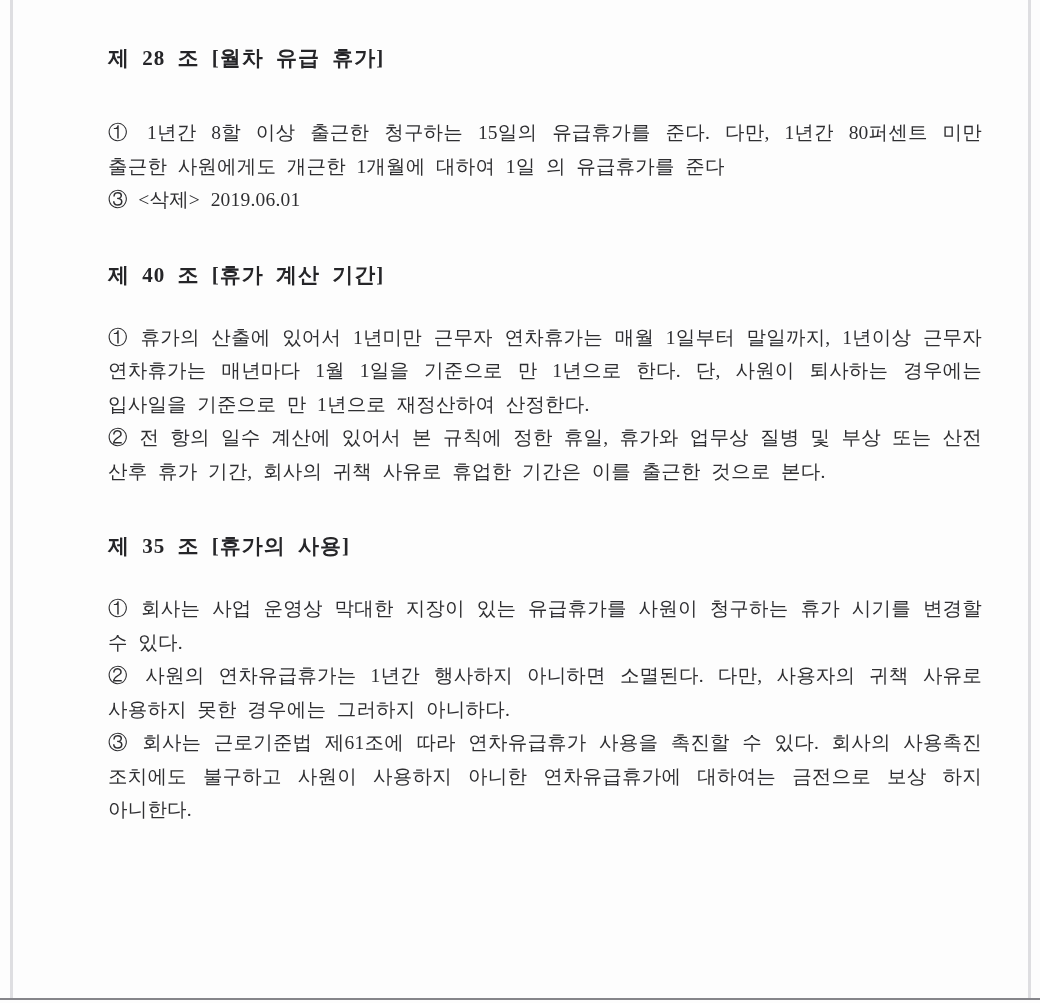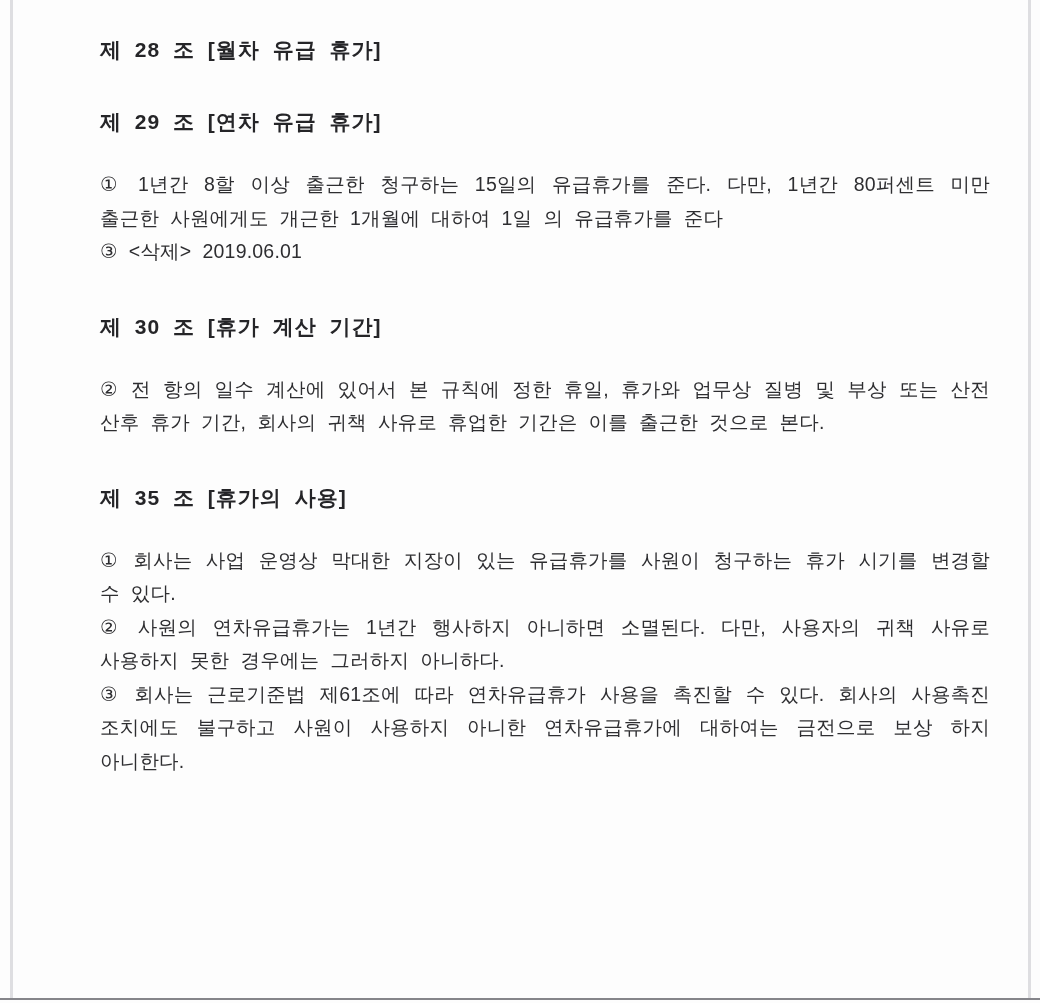--- a/index.html
+++ b/index.html
@@ -20,21 +20,21 @@
     position:absolute;
     inset:0;
     background:var(--bg);
   }
   .content{
     position:absolute;
     top:36px;
     left:100px;
     width:890px;
   }
-  .section{margin:0;}
+  .section{margin:8px;font-family:Liberation Serif, serif;}
   .section + .section{margin-top:44px;}
   .heading{
     font-size:21px;
     font-weight:bold;
     letter-spacing:1px;
     word-spacing:6px;
     color:#252528;
     margin-bottom:32px;
     line-height:28px;
   }
@@ -70,27 +70,27 @@
 
 <div class="page">
 
   <div class="content">
 
     <section class="section">
       <h2 class="heading">제 28 조 [월차 유급 휴가]</h2>
     </section>
 
     <section class="section">
-      <h2 class="heading">제 29 조 [연차 유급 휴가]</h2>
       <p class="para">① 1년간 8할 이상 출근한 청구하는 15일의 유급휴가를 준다. 다만, 1년간 80퍼센트 미만 출근한 사원에게도 개근한 1개월에 대하여 1일 의 유급휴가를 준다</p>
       <p class="para">③ &lt;삭제&gt; 2019.06.01</p>
     </section>
 
     <section class="section">
-      <h2 class="heading">제 30 조 [휴가 계산 기간]</h2>
+      <h2 class="heading">제 40 조 [휴가 계산 기간]</h2>
+      <p class="para">① 휴가의 산출에 있어서 1년미만 근무자 연차휴가는 매월 1일부터 말일까지, 1년이상 근무자 연차휴가는 매년마다 1월 1일을 기준으로 만 1년으로 한다. 단, 사원이 퇴사하는 경우에는 입사일을 기준으로 만 1년으로 재정산하여 산정한다.</p>
       <p class="para">② 전 항의 일수 계산에 있어서 본 규칙에 정한 휴일, 휴가와 업무상 질병 및 부상 또는 산전 산후 휴가 기간, 회사의 귀책 사유로 휴업한 기간은 이를 출근한 것으로 본다.</p>
     </section>
 
     <section class="section">
       <h2 class="heading">제 35 조 [휴가의 사용]</h2>
       <p class="para">① 회사는 사업 운영상 막대한 지장이 있는 유급휴가를 사원이 청구하는 휴가 시기를 변경할 수 있다.</p>
       <p class="para">② 사원의 연차유급휴가는 1년간 행사하지 아니하면 소멸된다. 다만, 사용자의 귀책 사유로 사용하지 못한 경우에는 그러하지 아니하다.</p>
       <p class="para">③ 회사는 근로기준법 제61조에 따라 연차유급휴가 사용을 촉진할 수 있다. 회사의 사용촉진 조치에도 불구하고 사원이 사용하지 아니한 연차유급휴가에 대하여는 금전으로 보상 하지 아니한다.</p>
     </section>
 

